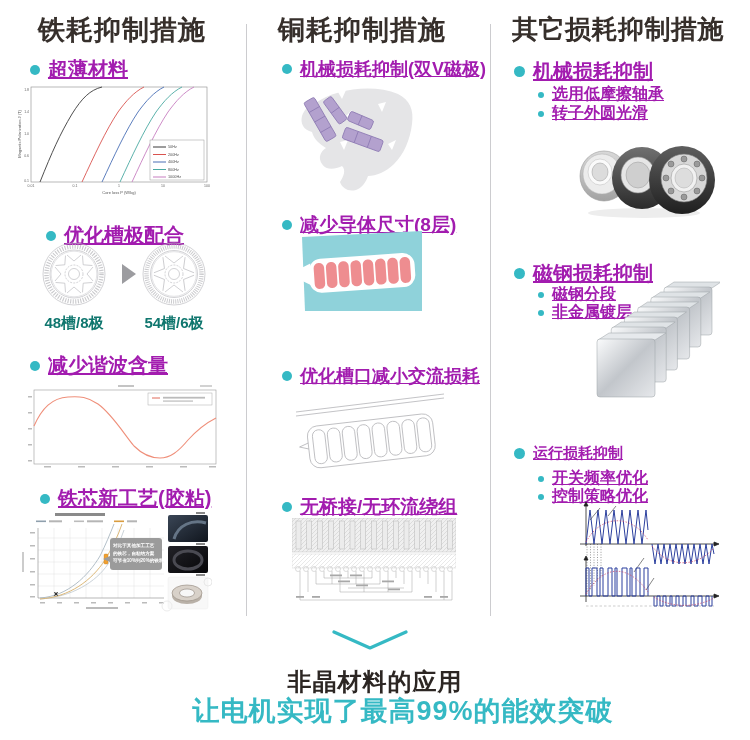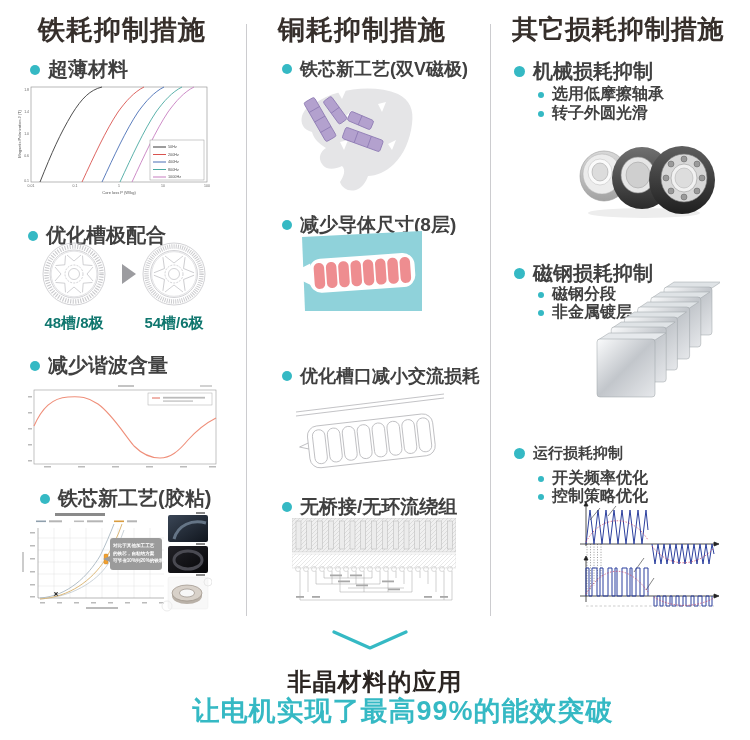--- a/index.html
+++ b/index.html
@@ -4,21 +4,21 @@
 <style>
   html,body{margin:0;padding:0;background:#fff;}
   .stage{position:relative;width:750px;height:740px;background:#ffffff;overflow:hidden;
          font-family:"Liberation Sans","DejaVu Sans",sans-serif;color:#39322f;}
   .abs{position:absolute;}
   .col-title{position:absolute;font-size:27px;font-weight:800;letter-spacing:1px;color:#362f2b;white-space:nowrap;}
   .row{position:absolute;display:flex;align-items:center;gap:8px;white-space:nowrap;}
   .dot{width:10px;height:10px;border-radius:50%;background:#35b9c4;flex:0 0 auto;}
   .dot.big{width:11px;height:11px;}
   .dot.sm{width:6px;height:6px;}
-  .lbl{font-weight:700;color:#404040;}
+  .lbl{font-weight:700;color:#a21caf;text-decoration:underline;}
   .sub .lbl{font-weight:600;}
   .cap{position:absolute;font-size:15px;font-weight:600;color:#0f766e;text-align:center;width:96px;}
   .divider{position:absolute;top:24px;width:1px;height:592px;background:#cccccf;}
   .f1{position:absolute;left:0;top:666px;width:100%;text-align:center;font-size:24px;font-weight:800;color:#2c2623;letter-spacing:1px;}
   .f2{position:absolute;left:0;top:693px;width:100%;text-align:center;font-size:27px;font-weight:800;color:#35b9c4;letter-spacing:1px;margin-left:28px;}
   svg{display:block;}
 </style>
 </head>
 <body>
 
@@ -69,21 +69,21 @@
       <g font-size="3.8" fill="#555">
         <text x="154" y="64.3">50Hz</text>
         <text x="154" y="71.8">200Hz</text>
         <text x="154" y="79.3">400Hz</text>
         <text x="154" y="86.8">800Hz</text>
         <text x="154" y="94.3">1000Hz</text>
       </g>
     </g>
   </svg>
 
-  <div class="row" style="left:28px;top:222px;">
+  <div class="row" style="left:46px;top:222px;">
     <span class="dot"></span>
     <span class="lbl" style="font-size:20px;">优化槽极配合</span>
   </div>
 
   <svg class="abs" style="left:30px;top:240px;" width="190" height="68" viewBox="0 0 190 68">
     <g stroke="#bfbfc3" fill="none" stroke-width="0.7">
       <circle cx="44" cy="34" r="31"></circle>
       <circle cx="44" cy="34" r="27.5" stroke-width="4.5" stroke-dasharray="1.1,1.45" opacity="0.85"></circle>
       <circle cx="44" cy="34" r="24"></circle>
       <circle cx="44" cy="34" r="22.8" opacity="0.6"></circle>
@@ -252,21 +252,21 @@
       <ellipse cx="171" cy="81" rx="7.5" ry="4" fill="#f7f7f7" stroke="#8c8279" stroke-width="0.6"></ellipse>
       <circle cx="192" cy="70" r="4" fill="none" stroke="#e8e8e8" stroke-width="1"></circle>
       <circle cx="151" cy="94" r="5" fill="none" stroke="#ececec" stroke-width="1"></circle>
     </g>
   </svg>
 
   <div class="col-title" style="left:278px;top:12px;">铜耗抑制措施</div>
 
   <div class="row" style="left:282px;top:57px;">
     <span class="dot"></span>
-    <span class="lbl" style="font-size:18px;">铁芯新工艺(双V磁极)</span>
+    <span class="lbl" style="font-size:18px;">机械损耗抑制(双V磁极)</span>
   </div>
 
   <svg class="abs" style="left:296px;top:84px;" width="135" height="112" viewBox="0 0 135 112">
     <path d="M18,20 C40,4 78,0 102,10 C114,16 118,26 116,40 C114,56 108,70 98,80
              C90,88 80,92 72,92 C70,98 66,104 60,106 C52,108 46,104 44,98
              C48,92 50,86 46,82 C38,86 30,86 26,80 C22,74 24,68 30,64
              C24,60 18,56 16,48 C8,46 4,40 6,32 C8,26 12,22 18,20 Z" fill="#e5e5e7"></path>
     <g fill="#ffffff">
       <polygon points="14,28 22,24 20,34"></polygon>
       <polygon points="42,8 50,6 46,15"></polygon>

